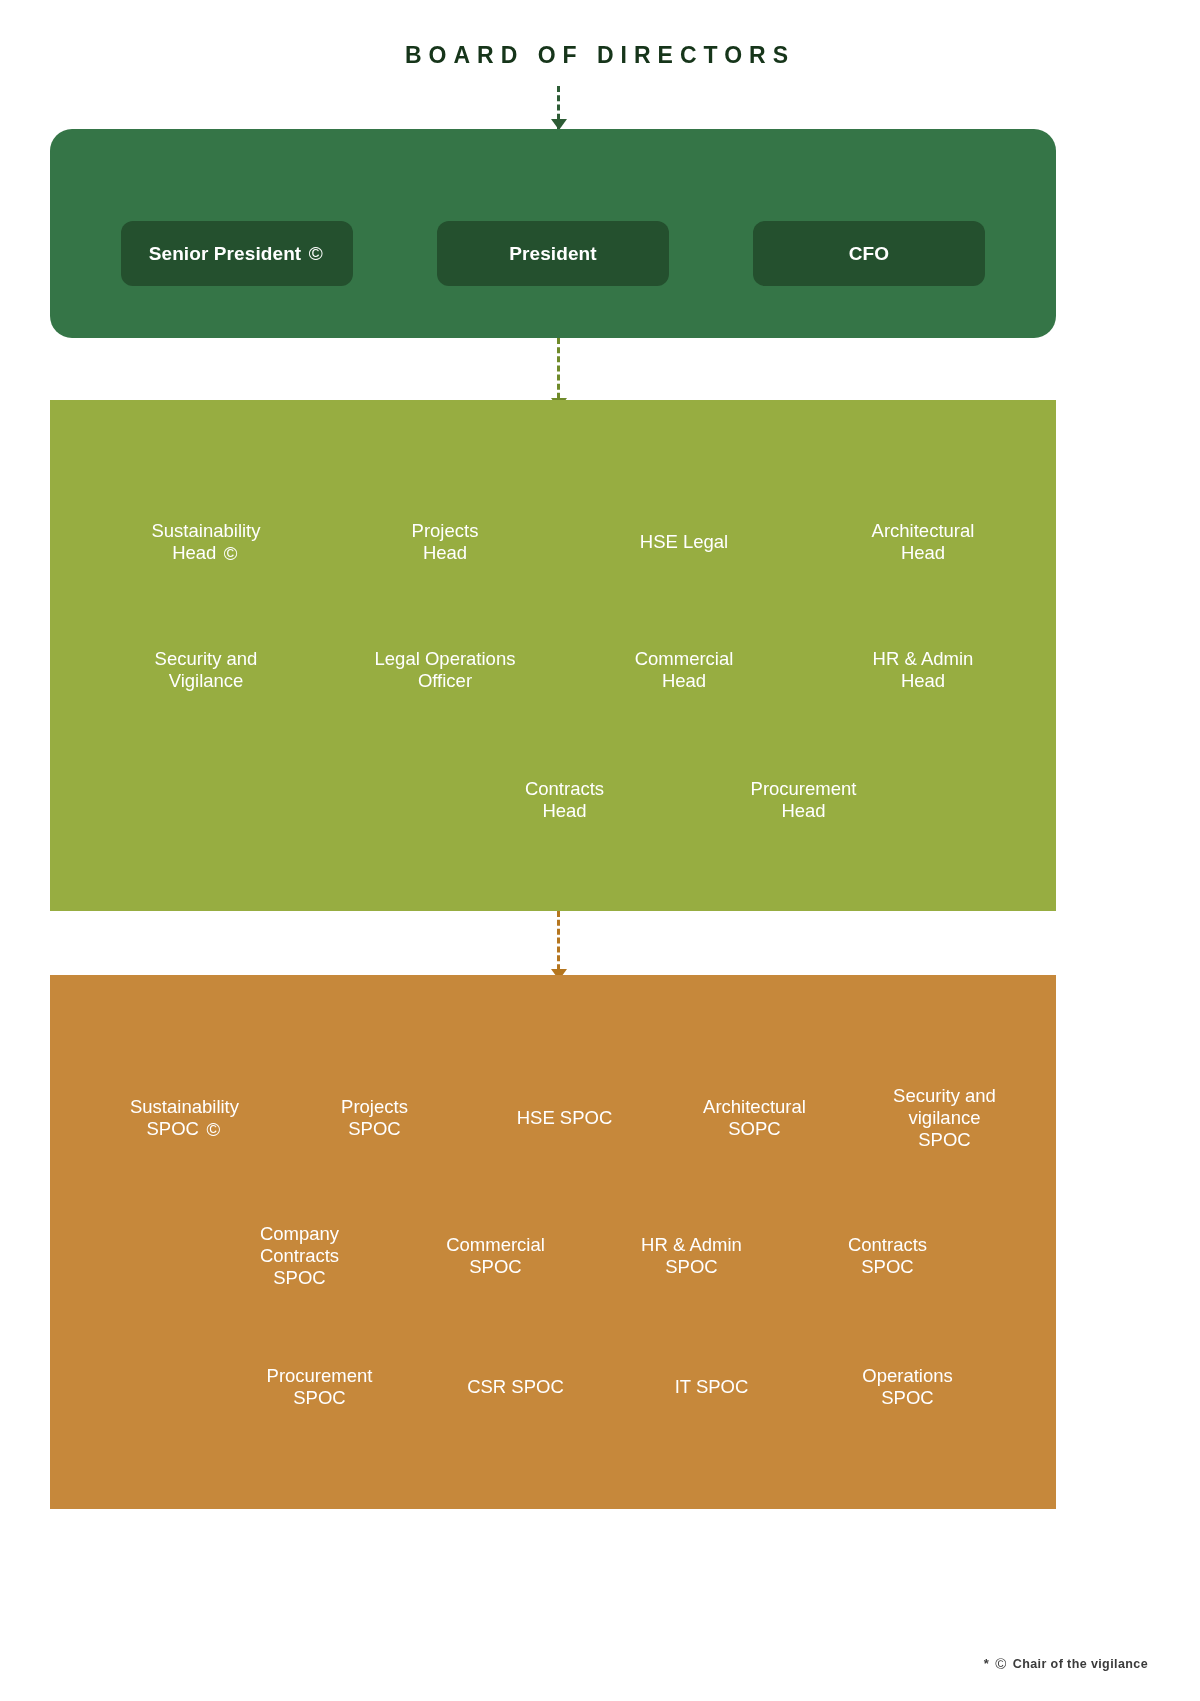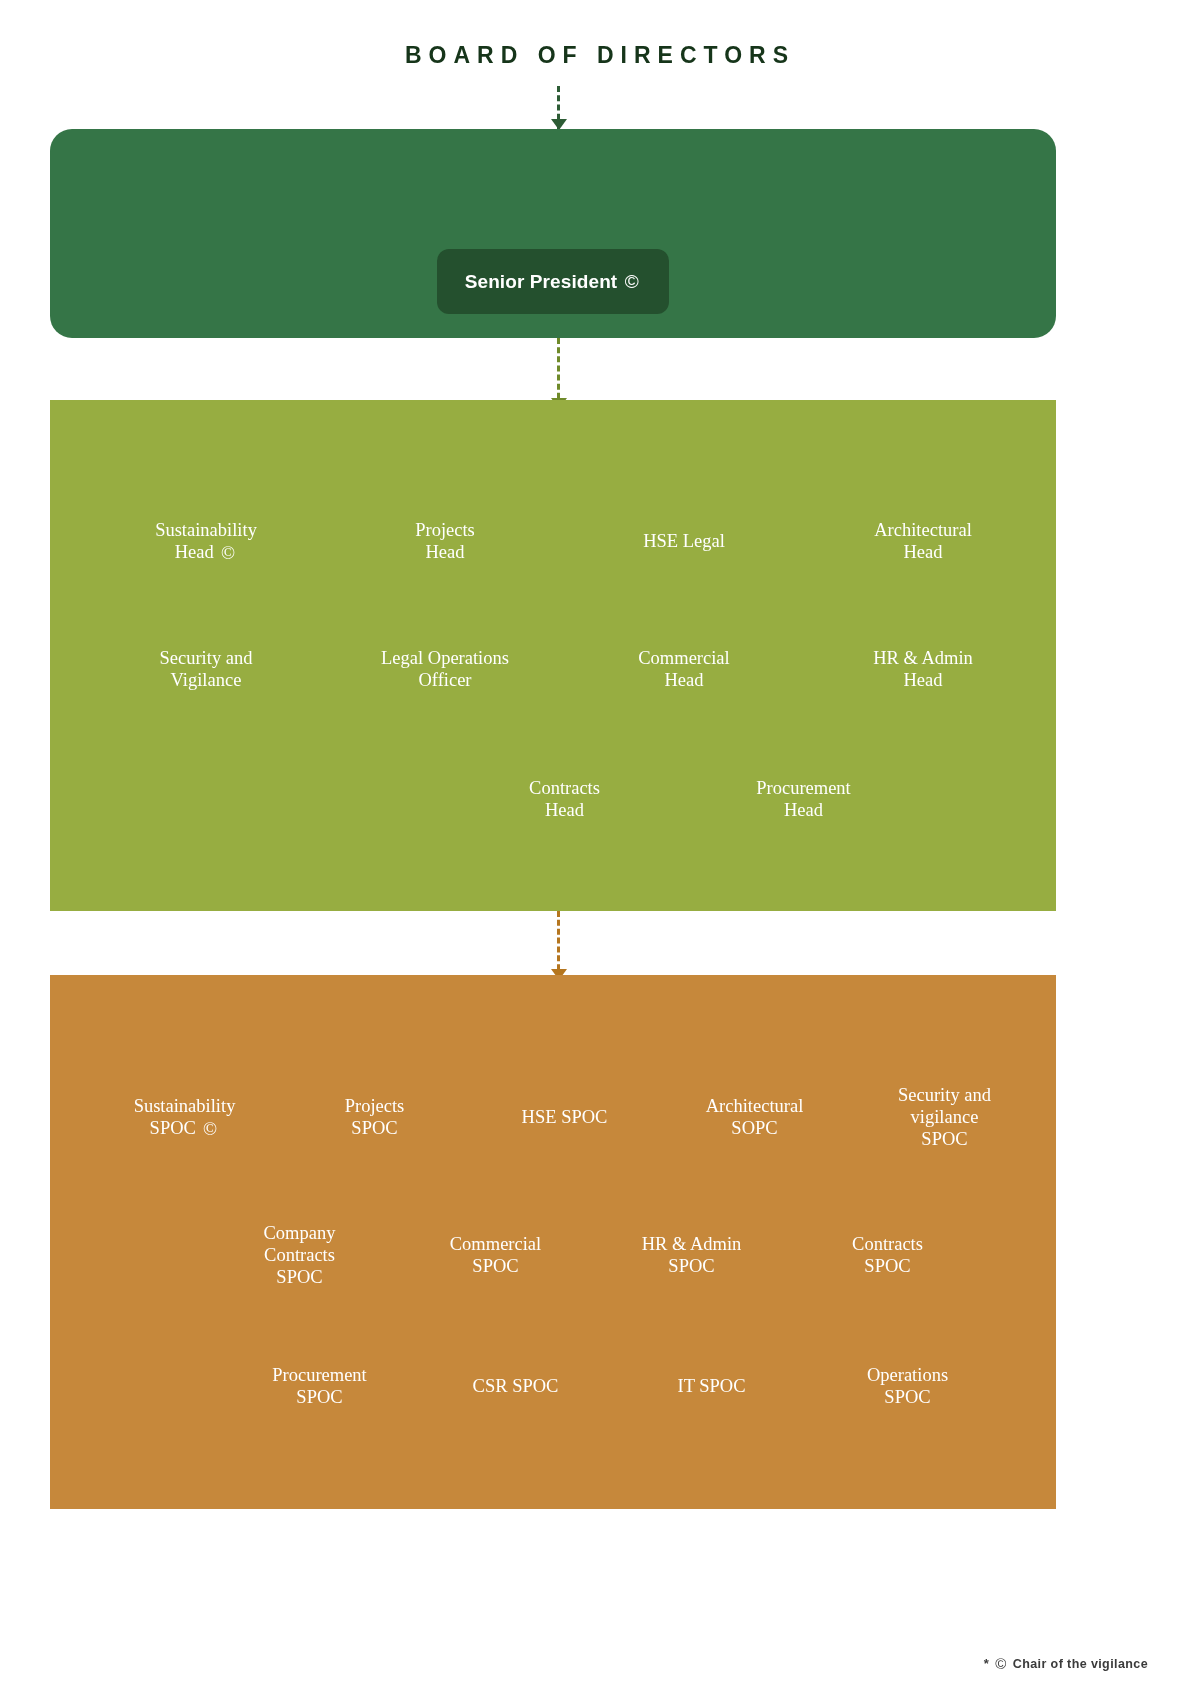--- a/index.html
+++ b/index.html
@@ -85,21 +85,21 @@
   .band-spoc {
     top: 975px;
     height: 534px;
     background: #c6883b;
   }
 
   
   .exec-row {
     position: absolute;
     left: 0;
-    top: 120px;
+    top: 92px;
     width: 1006px;
     display: flex;
     justify-content: center;
     gap: 84px;
   }
 
   .exec-card {
     width: 232px;
     height: 65px;
     background: #24502e;
@@ -125,21 +125,20 @@
   }
 
   
   .grid-row {
     position: absolute;
     left: 0;
     width: 1029px;
     display: flex;
     justify-content: center;
     align-items: center;
-    font-family: Liberation Serif, serif;
   }
 
   .node {
     color: #ffffff;
     text-align: center;
     line-height: 1.18;
     font-weight: normal;
   }
 
   
@@ -203,20 +202,26 @@
     <div class="line"></div>
     <div class="head"></div>
   </div>
 
   <div class="band band-exec">
     <div class="exec-row" id="exec-row">
         <div class="exec-card">
           <span>Senior President</span>
           <span class="c-mark">©</span>
         </div>
+        <div class="exec-card">
+          <span>President</span>
+        </div>
+        <div class="exec-card">
+          <span>CFO</span>
+        </div>
       </div>
   </div>
 
   <div class="connector" id="conn-2">
     <div class="line"></div>
     <div class="head"></div>
   </div>
 
   <div class="band band-heads">
     <div class="grid-row row-1" id="heads-row-1">

